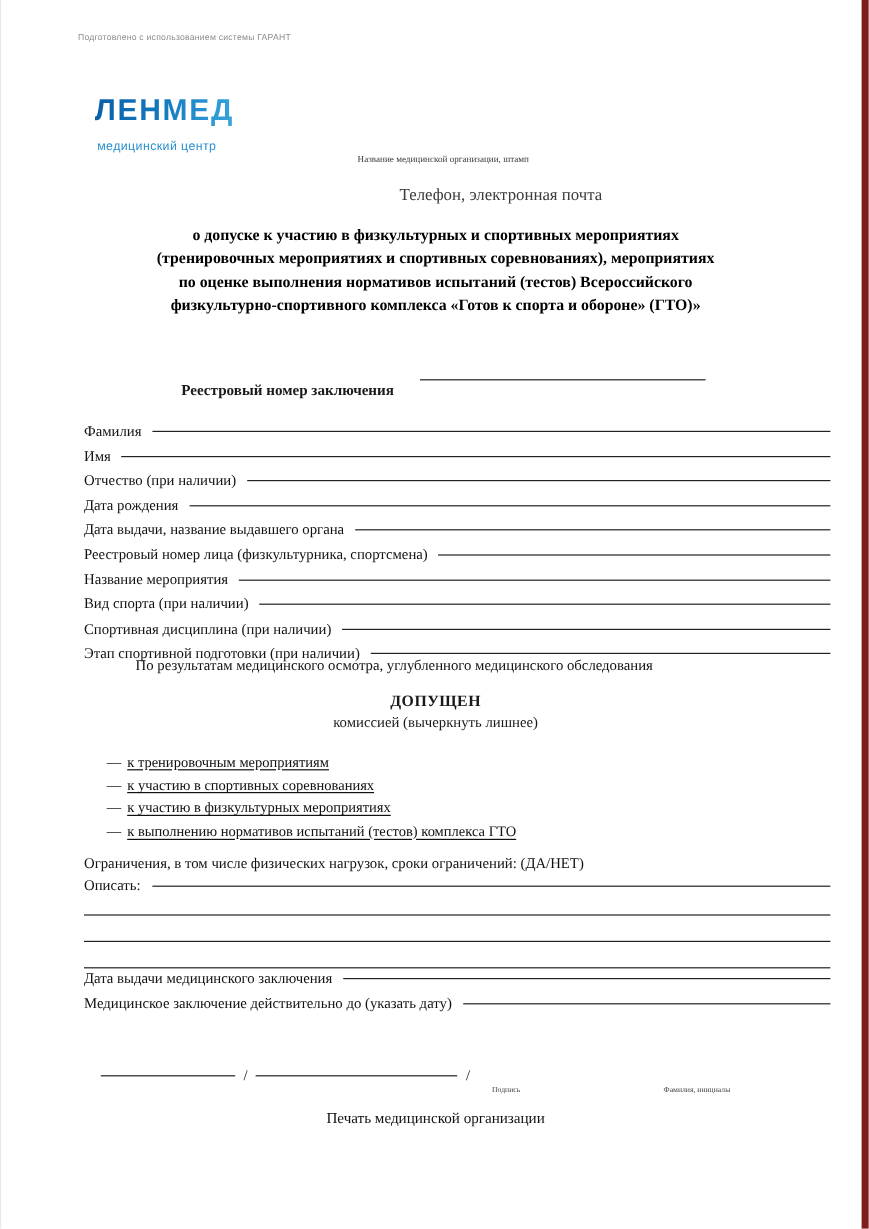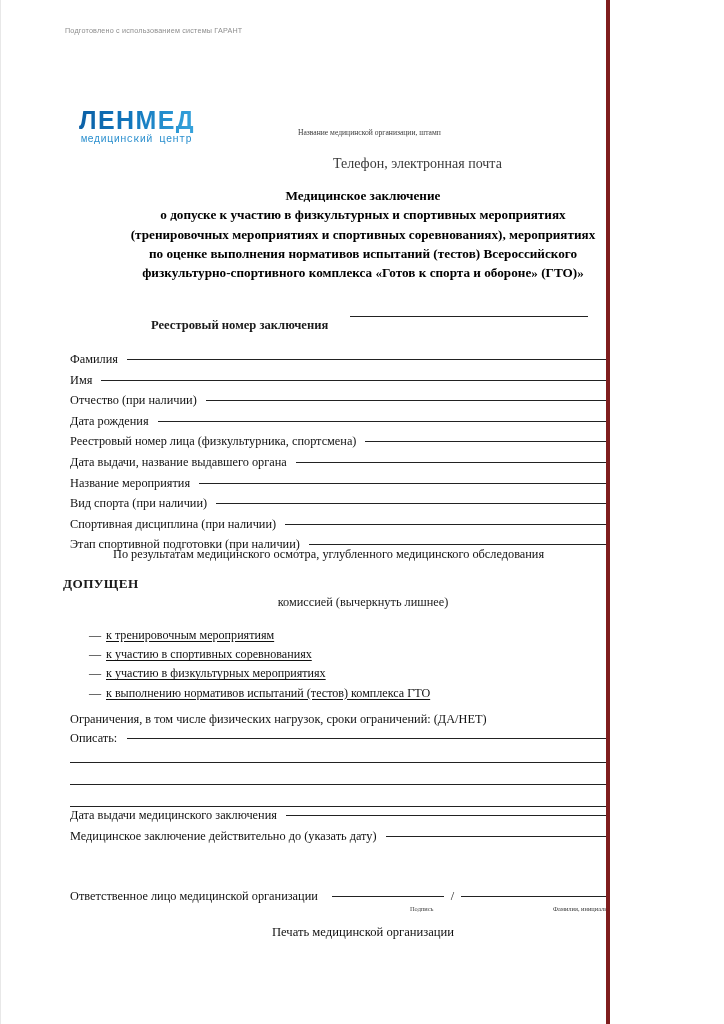--- a/index.html
+++ b/index.html
@@ -6,26 +6,26 @@
     margin: 0;
     padding: 0;
     background: #ffffff;
   }
   body {
     font-family: "Liberation Serif", serif;
     color: #1a1a1a;
   }
   #page {
     position: relative;
-    width: 610px;
+    width: 724px;
     height: 1024px;
     background: #ffffff;
     overflow: hidden;
     border-left: 1px solid #e8e8e8;
-    border-right: 4px solid #7f1d1d;
+    border-right: 6px solid #7f1d1d;
     box-sizing: border-box;
   }
 
   
   .garant-note {
     position: absolute;
     left: 64px;
     top: 26px;
     font-family: "Liberation Sans", sans-serif;
     font-size: 7.2px;
@@ -43,42 +43,42 @@
     font-size: 9.6px;
     line-height: 13.4px;
     color: #2b2b2b;
     white-space: nowrap;
   }
 
   
   .logo {
     position: absolute;
     left: 78px;
-    top: 108px;
+    top: 80px;
     width: 158px;
   }
   .logo-word {
     font-family: "Liberation Sans", sans-serif;
     font-weight: 700;
     font-size: 25px;
     letter-spacing: 1.4px;
     line-height: 25px;
     background: linear-gradient(100deg, #0b5fa5 0%, #1277bd 34%, #2e9ad6 64%, #52bdea 100%);
     -webkit-background-clip: text;
     background-clip: text;
     color: transparent;
     -webkit-text-fill-color: transparent;
     white-space: nowrap;
   }
   .logo-sub {
-    font-family: Liberation Mono, monospace;
+    font-family: Liberation Sans, sans-serif;
     font-size: 10.3px;
     letter-spacing: .35px;
     color: #2a8fce;
-    margin-top: 0;
+    margin-top: 12px;
     margin-left: 2px;
     white-space: nowrap;
   }
 
   
   .org-caption {
     position: absolute;
     left: 297px;
     top: 128px;
     font-size: 7.6px;
@@ -160,20 +160,21 @@
     white-space: nowrap;
     color: #111;
   }
 
   
   .dopushchen {
     position: absolute;
     left: 62px;
     top: 576px;
     width: 600px;
+    text-align: center;
     font-weight: 700;
     font-size: 13.2px;
     letter-spacing: .4px;
   }
   .commission {
     position: absolute;
     left: 62px;
     top: 595px;
     width: 600px;
     text-align: center;
@@ -310,21 +311,20 @@
 
   <div class="logo">
     <div class="logo-word">ЛЕНМЕД</div>
     <div class="logo-sub">медицинский центр</div>
   </div>
 
   <div class="org-caption">Название медицинской организации, штамп</div>
   <div class="phone-caption">Телефон, электронная почта</div>
 
   <div class="doc-title">
-    <span>Медицинское заключение</span>
     <span>о допуске к участию в физкультурных и спортивных мероприятиях</span>
     <span>(тренировочных мероприятиях и спортивных соревнованиях), мероприятиях</span>
     <span>по оценке выполнения нормативов испытаний (тестов) Всероссийского</span>
     <span>физкультурно-спортивного комплекса «Готов к спорта и обороне» (ГТО)»</span>
   </div>
 
   <div class="reg-row">
     <div class="reg-label">Реестровый номер заключения</div>
     <div class="rule"></div>
   </div>
@@ -340,25 +340,25 @@
     </div>
     <div class="field-row">
       <span class="field-label">Отчество (при наличии)</span>
       <span class="rule"></span>
     </div>
     <div class="field-row">
       <span class="field-label">Дата рождения</span>
       <span class="rule"></span>
     </div>
     <div class="field-row">
+      <span class="field-label">Дата выдачи, название выдавшего органа</span>
+      <span class="rule"></span>
+    </div>
+    <div class="field-row">
       <span class="field-label">Реестровый номер лица (физкультурника, спортсмена)</span>
-      <span class="rule"></span>
-    </div>
-    <div class="field-row">
-      <span class="field-label">Дата выдачи, название выдавшего органа</span>
       <span class="rule"></span>
     </div>
     <div class="field-row">
       <span class="field-label">Название мероприятия</span>
       <span class="rule"></span>
     </div>
     <div class="field-row">
       <span class="field-label">Вид спорта (при наличии)</span>
       <span class="rule"></span>
     </div>
@@ -410,21 +410,20 @@
       <span class="field-label">Дата выдачи медицинского заключения</span>
       <span class="rule"></span>
     </div>
     <div class="field-row">
       <span class="field-label">Медицинское заключение действительно до (указать дату)</span>
       <span class="rule"></span>
     </div>
   </div>
 
   <div class="sig-row">
-    <span class="sig-label">Ответственное лицо медицинской организации</span>
     <span class="sig-line-a"></span>
     <span class="sig-slash">/</span>
     <span class="sig-line-b"></span>
     <span class="sig-tail-slash">/</span>
   </div>
   <div class="sig-cap cap-podpis">Подпись</div>
   <div class="sig-cap cap-fio">Фамилия, инициалы</div>
 
   <div class="stamp-line">Печать медицинской организации</div>
 

